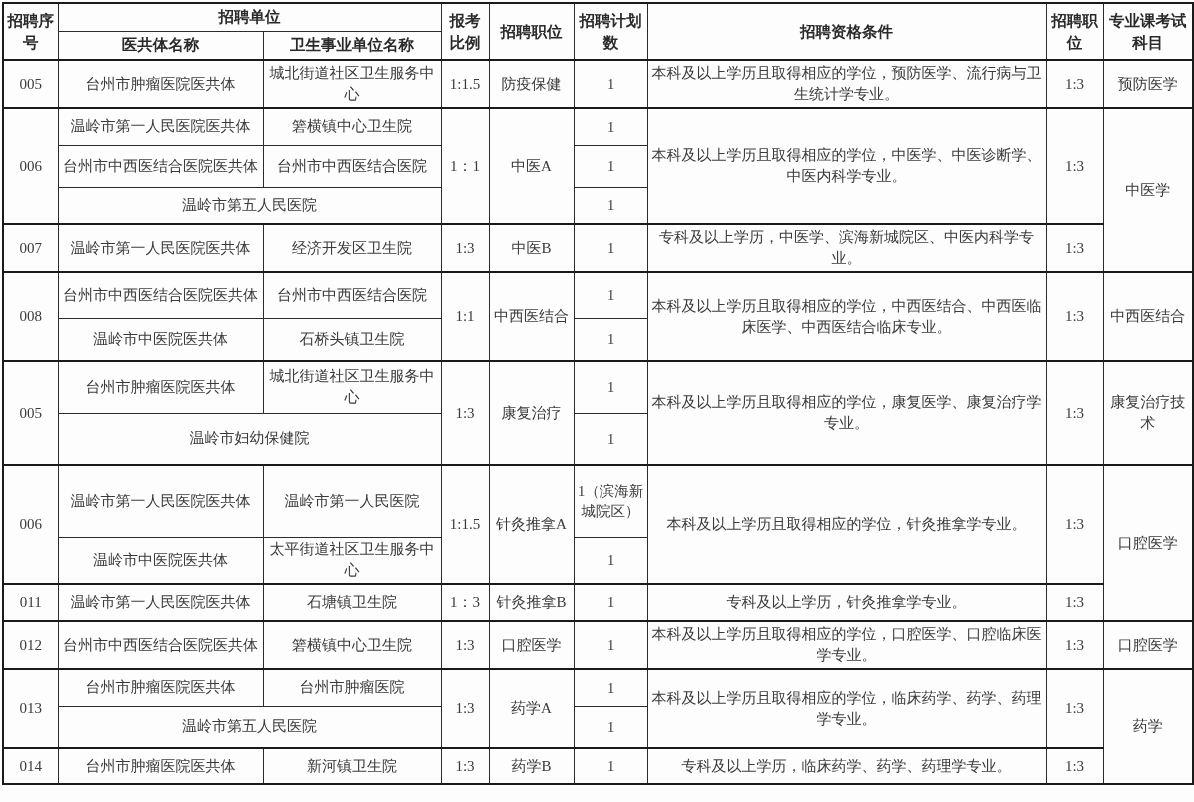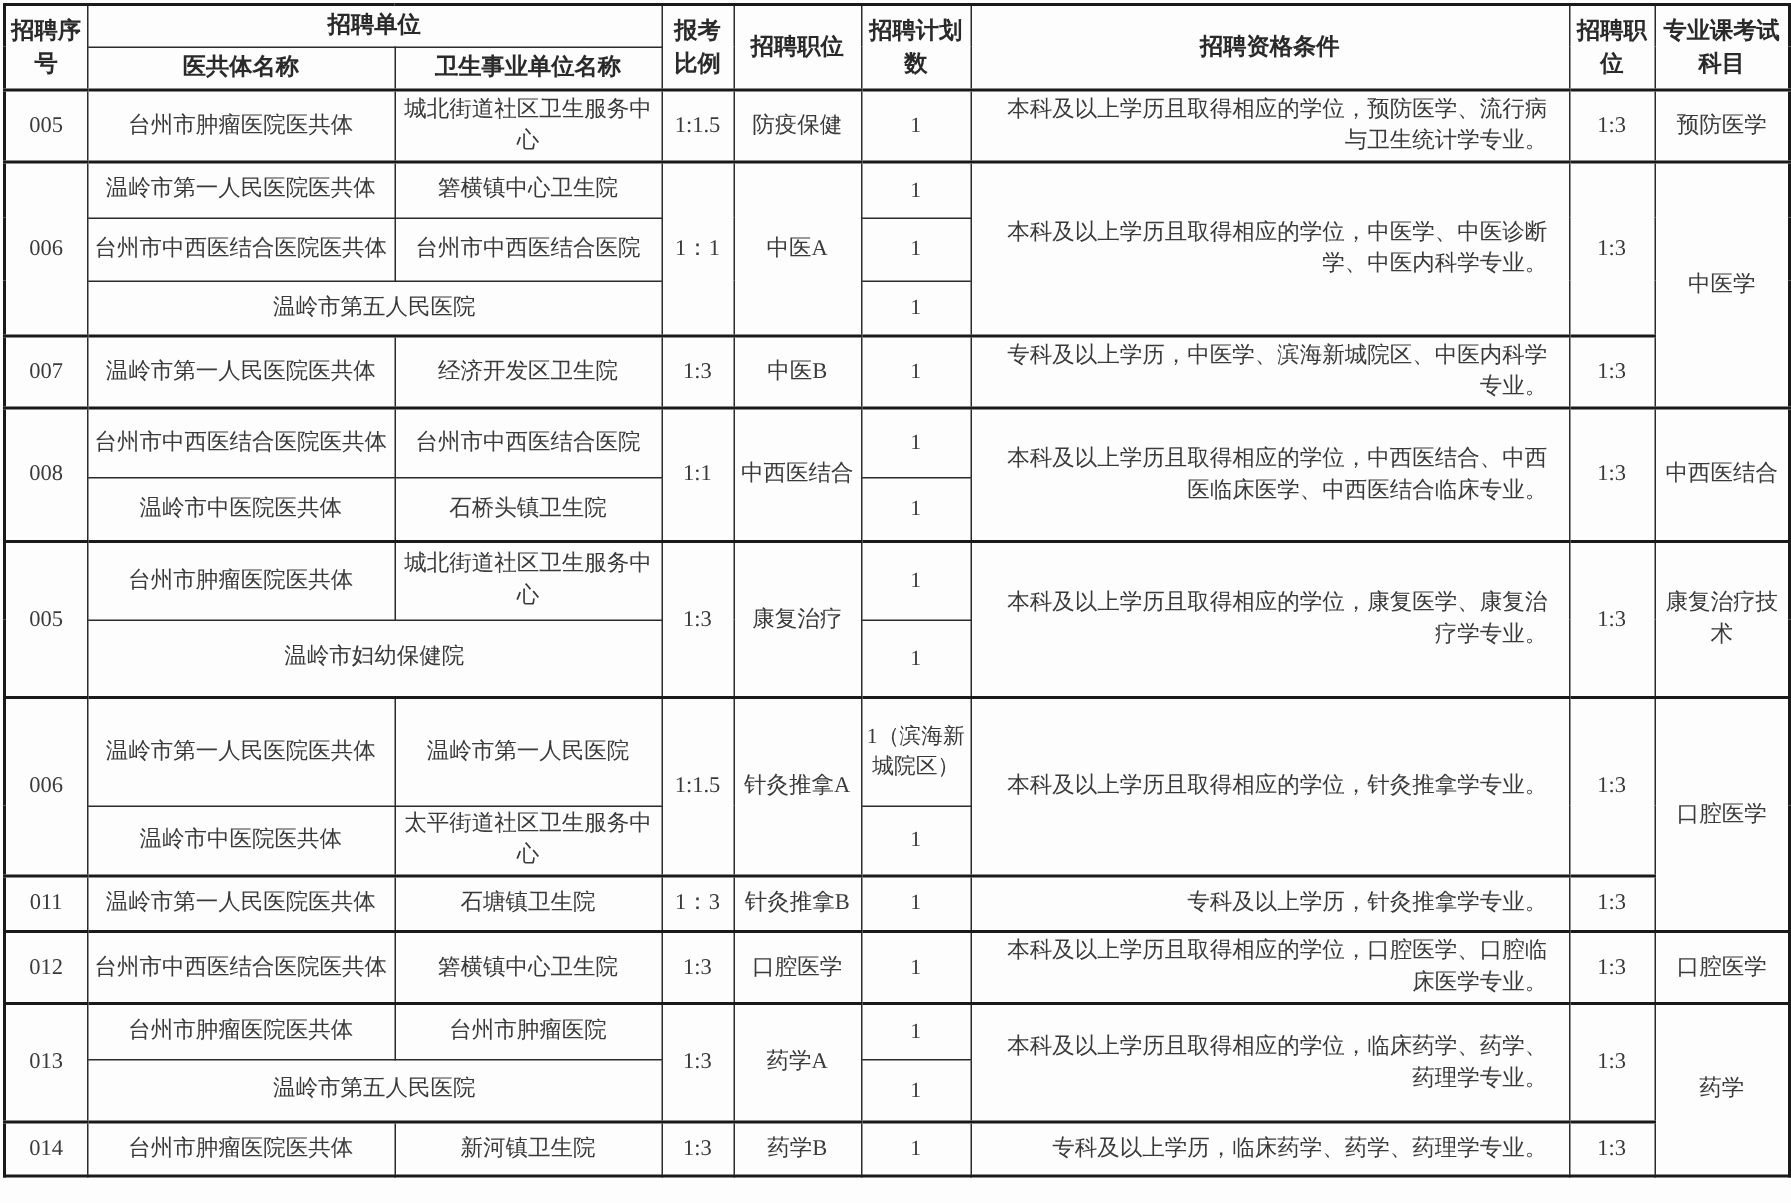--- a/index.html
+++ b/index.html
@@ -20,21 +20,21 @@
     border:1px solid #2b2b2b;
     text-align:center;
     vertical-align:middle;
     font-size:15px;
     line-height:1.4;
     padding:1px 3px;
     word-break:break-all;
     overflow:hidden;
   }
   th{font-weight:bold;color:#2a2a2a;font-size:15.5px;}
-  td.qual{text-align:right;padding:2px 14px;}
+  td.qual{text-align:center;padding:2px 4px;}
   tr.group-start>td, tr.group-start>th{border-top:2px solid #1a1a1a;}
   
   tr.rh28{height:28px} tr.rh29{height:29px} tr.rh36{height:36px}
   tr.rh37{height:37px} tr.rh42{height:42px} tr.rh43{height:43px}
   tr.rh46{height:46px} tr.rh52{height:52px} tr.rh55{height:47px}
   tr.rh72{height:72px}
   td.plan{font-size:14.5px;}
 </style>
 </head>
 <body>

